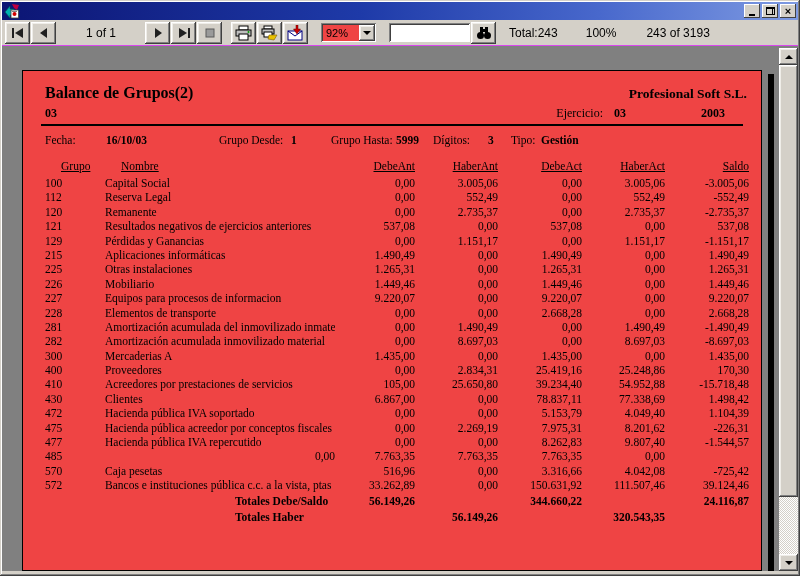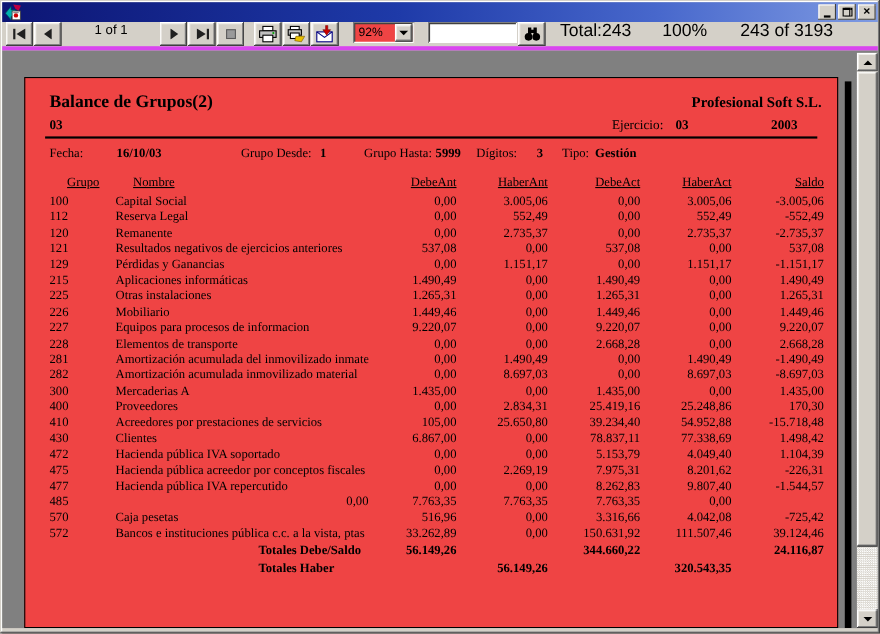--- a/index.html
+++ b/index.html
@@ -21,22 +21,22 @@
           display:flex; align-items:center; justify-content:center;
           font:bold 11px/10px "Liberation Sans", sans-serif; color:#000; padding:0; cursor:default; }
   .glyph-min { width:6px; height:2px; background:#000; margin-top:7px; }
   .glyph-restore { position:relative; width:9px; height:8px; }
   .glyph-restore::before { content:""; position:absolute; right:0; top:0; width:5px; height:5px;
                            border:1px solid #000; border-top-width:2px; }
   .glyph-restore::after  { content:""; position:absolute; left:0; bottom:0; width:5px; height:5px;
                            border:1px solid #000; border-top-width:2px; background:#d4d0c8; }
 
   
-  .toolbar { height:26px; display:flex; align-items:flex-start; padding:0 3px;
-             background:#d4d0c8; border-bottom:4px solid #d946ef; }
+  .toolbar { height:26px; display:flex; align-items:center; padding:0 3px;
+             background:#d4d0c8; border-bottom:1px solid #d946ef; }
   .tool-btn { width:25px; height:22px; background:#d4d0c8; border:0; margin-right:1px;
               box-shadow: inset -1px -1px 0 #404040, inset 1px 1px 0 #fff,
                           inset -2px -2px 0 #808080, inset 2px 2px 0 #efede8;
               display:flex; align-items:center; justify-content:center; padding:0; cursor:default; }
   .page-indicator { width:88px; text-align:center; font-size:12px; color:#000; }
   .gap8 { width:8px; } .gap12 { width:12px; }
   .combo { width:56px; height:20px; background:#ef4444; position:relative;
            box-shadow: inset -1px -1px 0 #d4d0c8, inset 1px 1px 0 #808080,
                        inset -2px -2px 0 #fff, inset 2px 2px 0 #404040; }
   .combo-value { position:absolute; left:5px; top:4px; font-size:11px; }
@@ -44,21 +44,21 @@
                box-shadow: inset -1px -1px 0 #404040, inset 1px 1px 0 #fff,
                            inset -2px -2px 0 #808080, inset 2px 2px 0 #efede8;
                display:flex; align-items:center; justify-content:center; }
   .tri-down { width:0; height:0; border-left:4px solid transparent; border-right:4px solid transparent;
               border-top:4px solid #000; }
   .tri-up   { width:0; height:0; border-left:4px solid transparent; border-right:4px solid transparent;
               border-bottom:4px solid #000; }
   .search-input { width:82px; height:20px; border:0; background:#fff; font-size:11px; padding:2px 4px;
                   box-shadow: inset -1px -1px 0 #d4d0c8, inset 1px 1px 0 #808080,
                               inset -2px -2px 0 #fff, inset 2px 2px 0 #404040; }
-  .status { font-size:16px; color:#000; white-space:nowrap; }
+  .status { font-size:12px; color:#000; white-space:nowrap; }
 
   
   .preview { position:absolute; left:2px; right:2px; top:46px; bottom:5px;
              background:#808080; overflow:hidden; }
   .page { position:absolute; left:20px; top:24px; width:740px; bottom:0;
           background:#ef4444; border:1px solid #000; font-family:"Liberation Serif", serif; color:#000; }
   .page-shadow { position:absolute; left:766px; top:28px; width:6px; bottom:0; background:#000; }
 
   
   .vscroll { position:absolute; right:0; top:2px; width:19px; bottom:0; }

